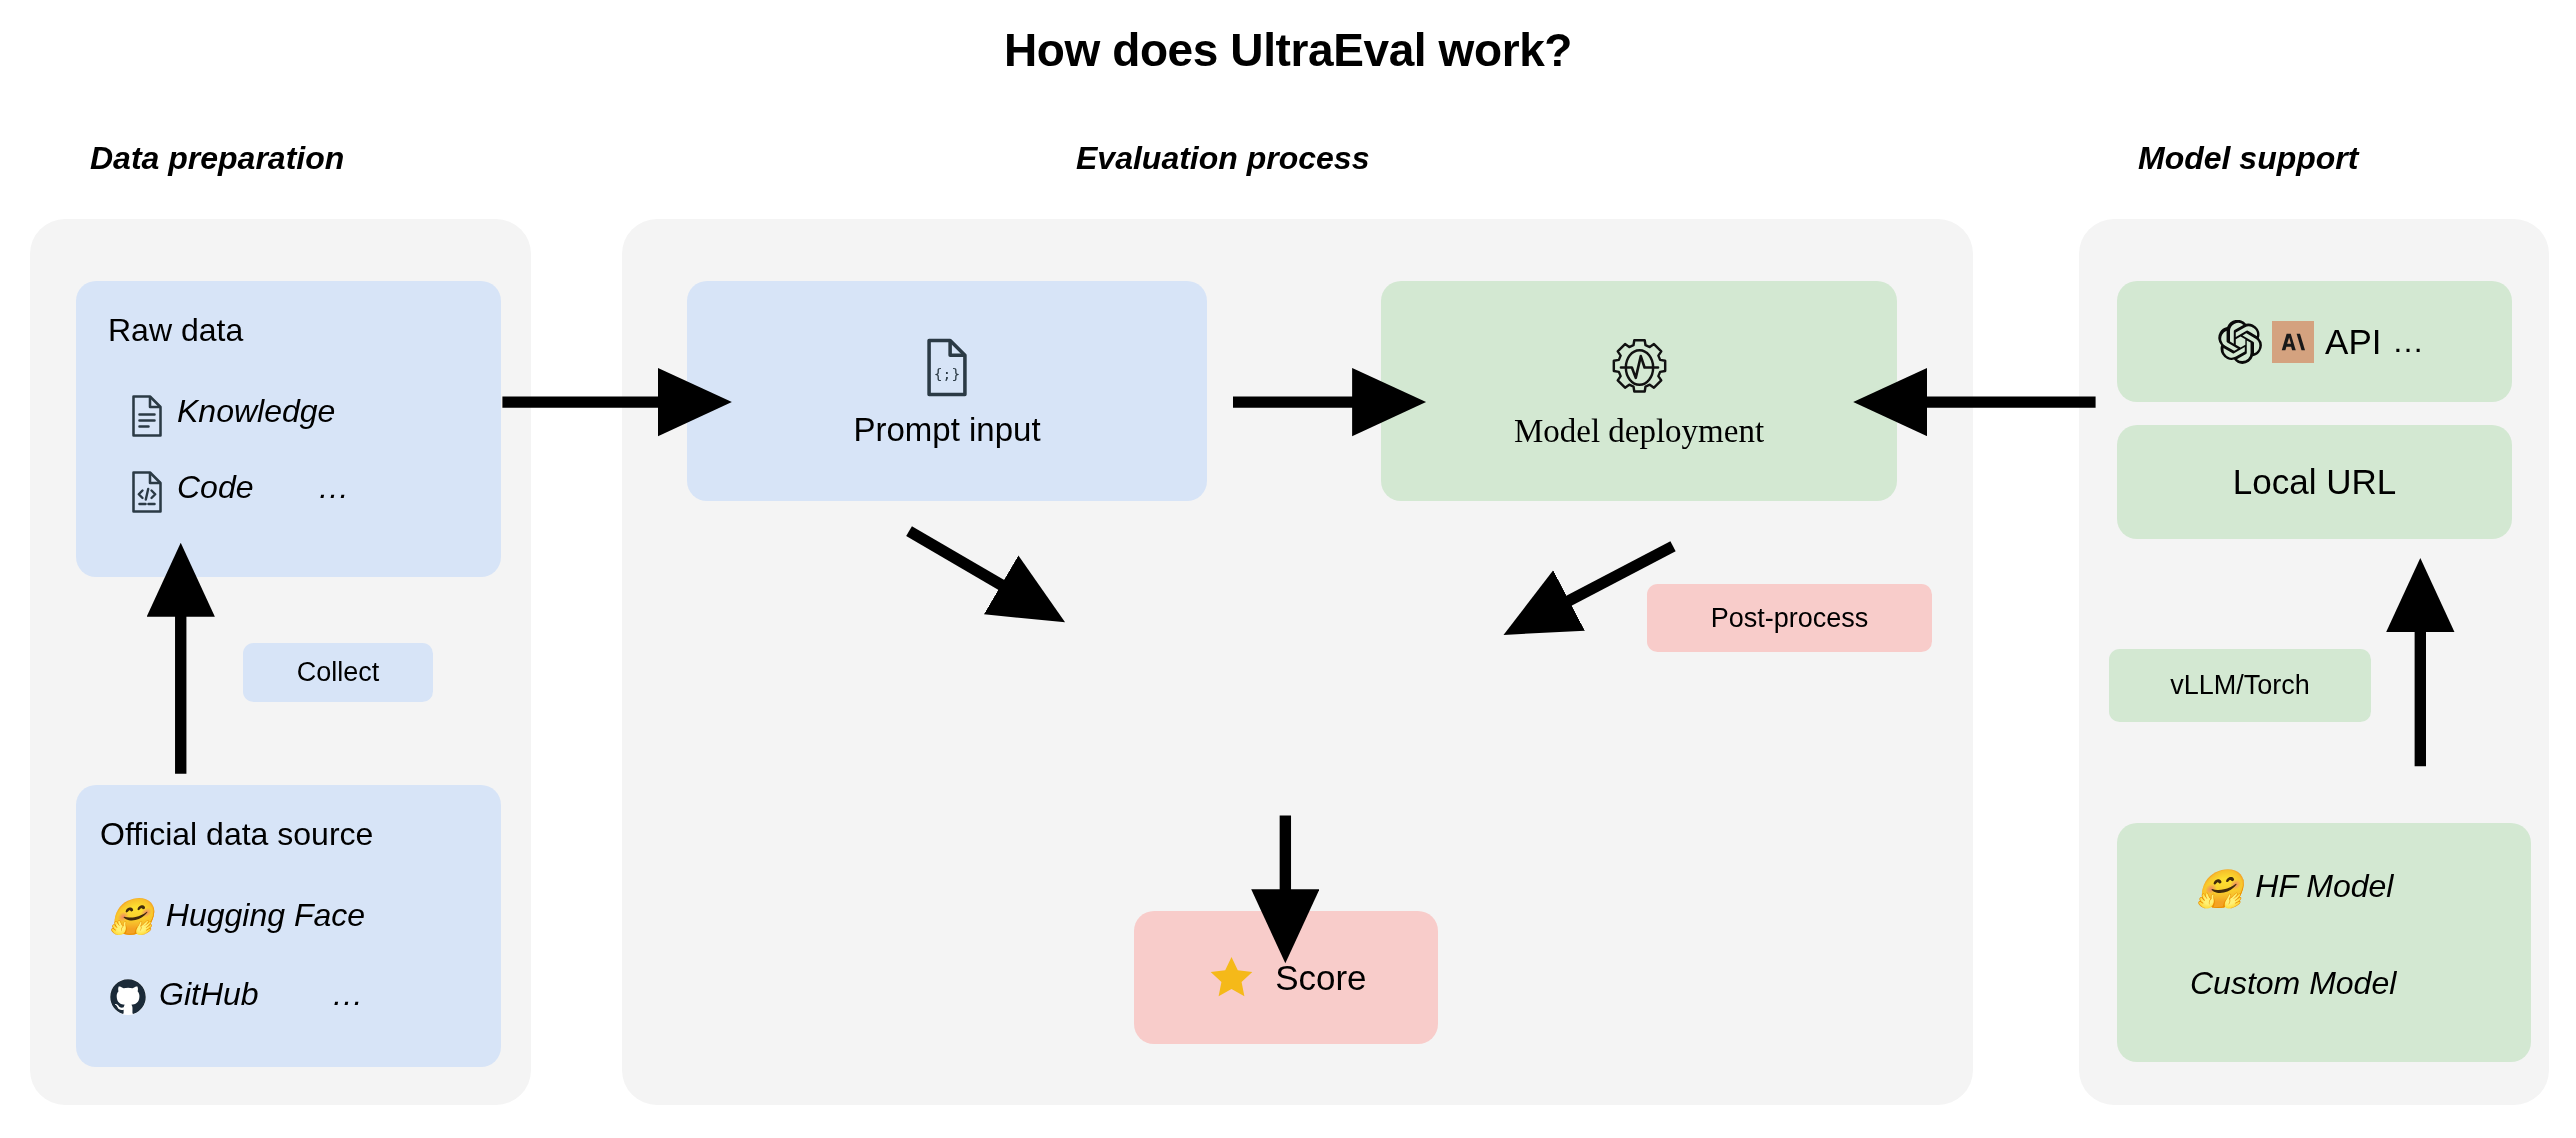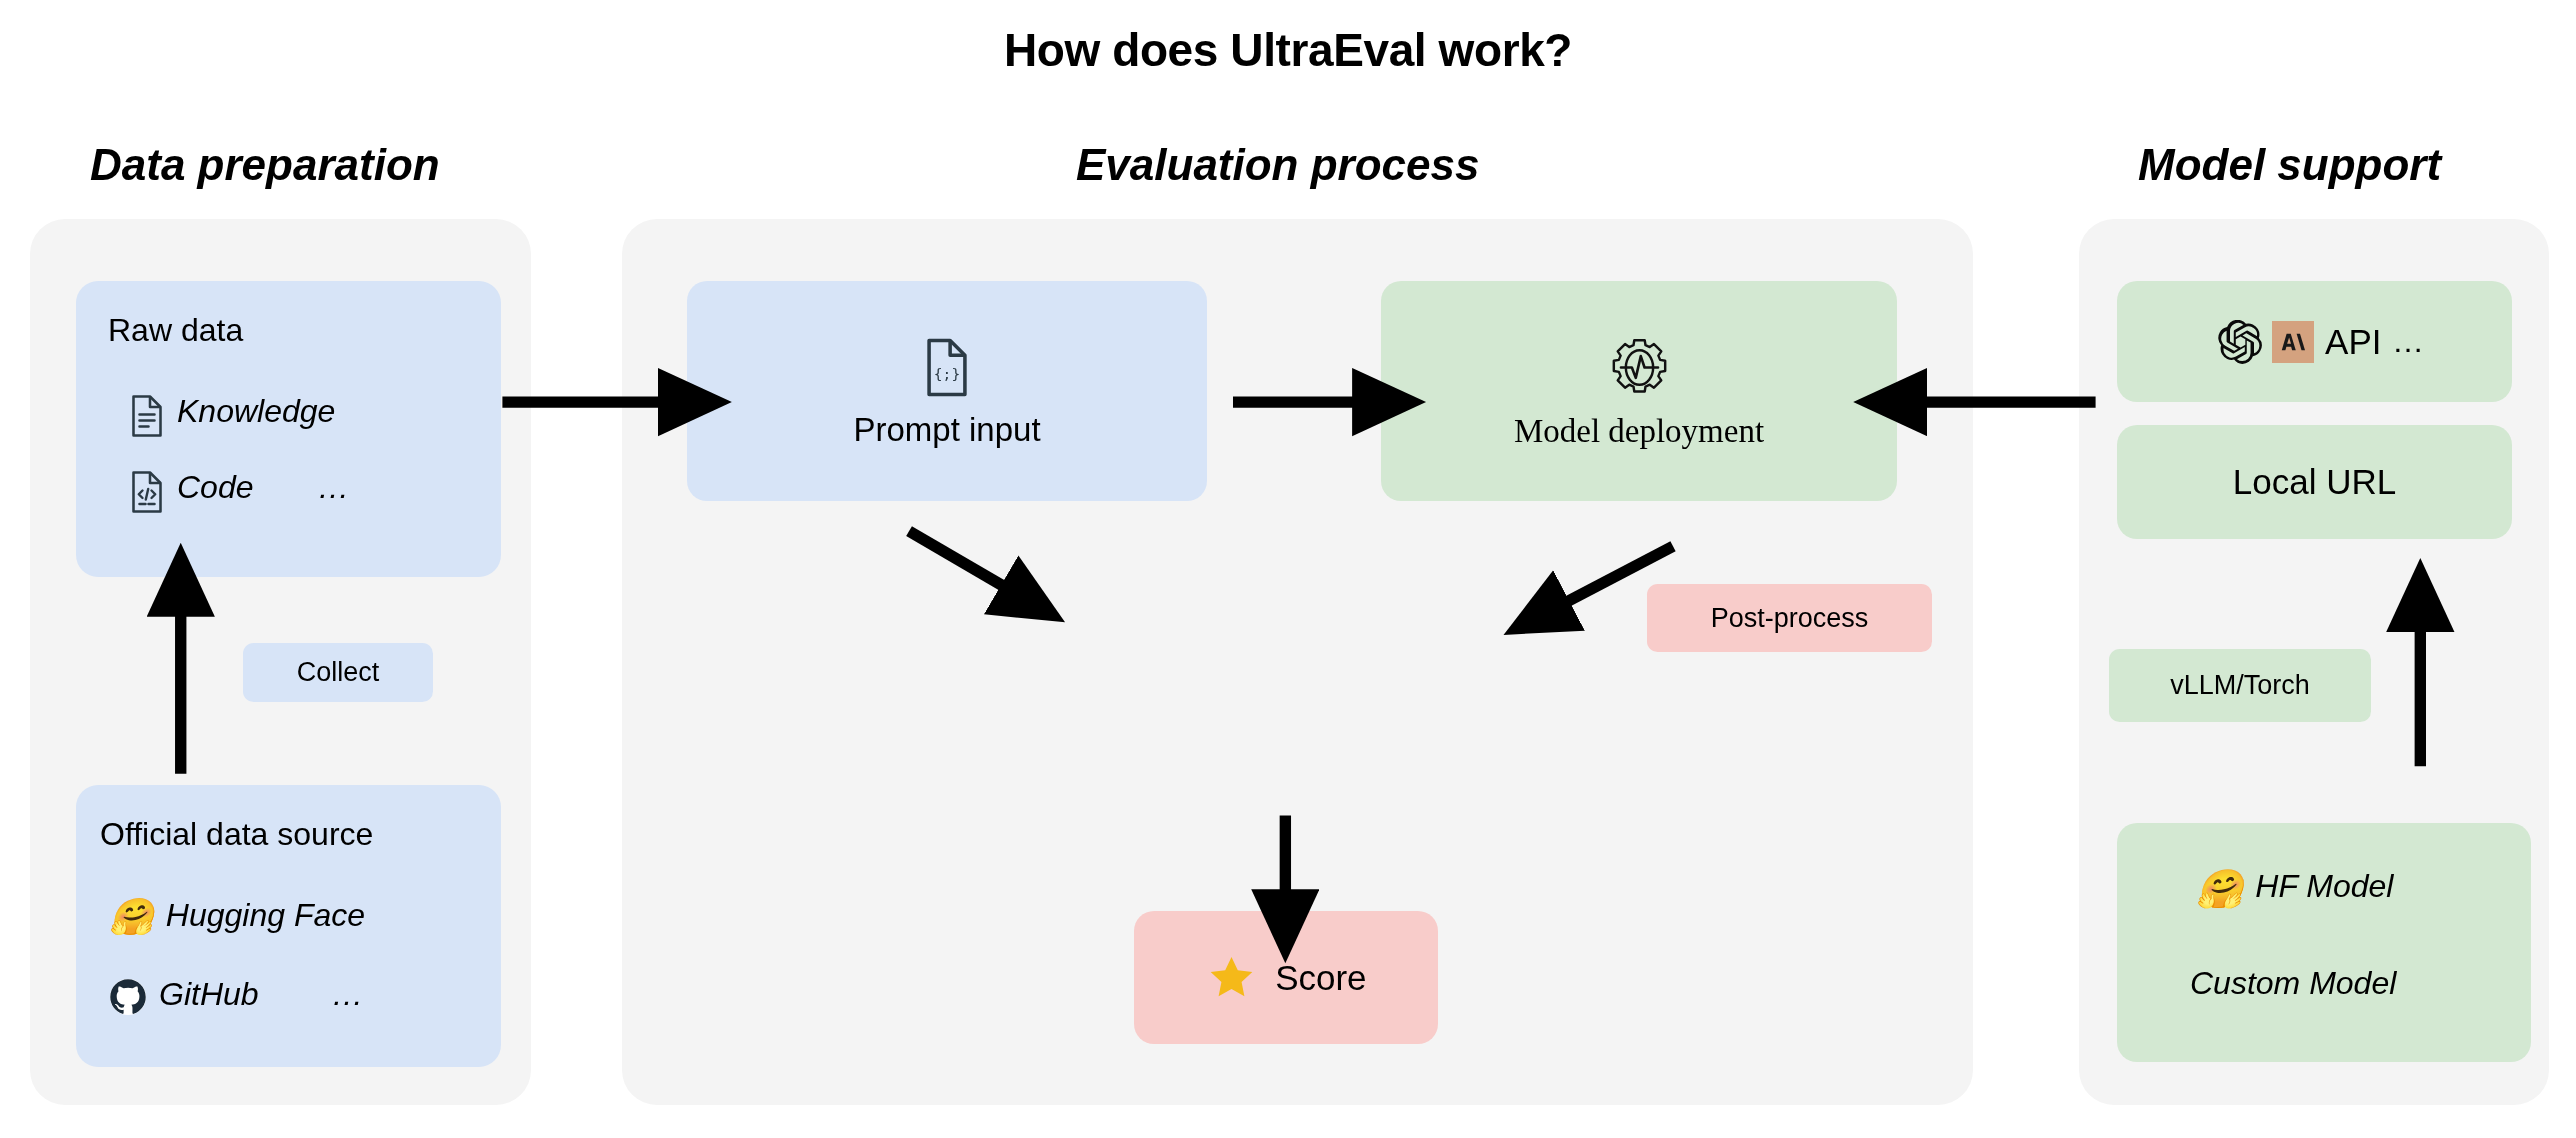--- a/index.html
+++ b/index.html
@@ -13,40 +13,40 @@
 
   
   .main-title{
     position:absolute;left:0;top:23px;width:2576px;text-align:center;
     font-size:46px;font-weight:bold;
     letter-spacing:-0.4px;
     font-stretch:condensed;
   }
   .sec-title{
     position:absolute;top:140px;
-    font-size:44px;font-weight:bold;font-style:italic;
+    font-size:32px;font-weight:bold;font-style:italic;
     font-stretch:condensed;white-space:nowrap;
   }
   #sec-data{left:90px;}
   #sec-eval{left:1076px;}
   #sec-model{left:2138px;}
 
   
   .panel{
     position:absolute;background:#f4f4f4;border-radius:35px;
   }
   #panel-data{left:30px;top:219px;width:501px;height:886px;}
   #panel-eval{left:622px;top:219px;width:1351px;height:886px;}
   #panel-model{left:2079px;top:219px;width:470px;height:886px;}
 
   
   .card{
     position:absolute;border-radius:20px;box-sizing:border-box;
   }
-  .blue{background:#d7e4f7;border-radius:22px;}
+  .blue{background:#d7e4f7;}
   .green{background:#d3e8d2;}
   .pink{background:#f8ccca;}
 
   .card-title{
     position:absolute;font-size:32px;line-height:1;white-space:nowrap;
   }
   .row{
     position:absolute;display:flex;align-items:flex-start;white-space:nowrap;
     font-size:32px;line-height:1;font-style:italic;
   }

